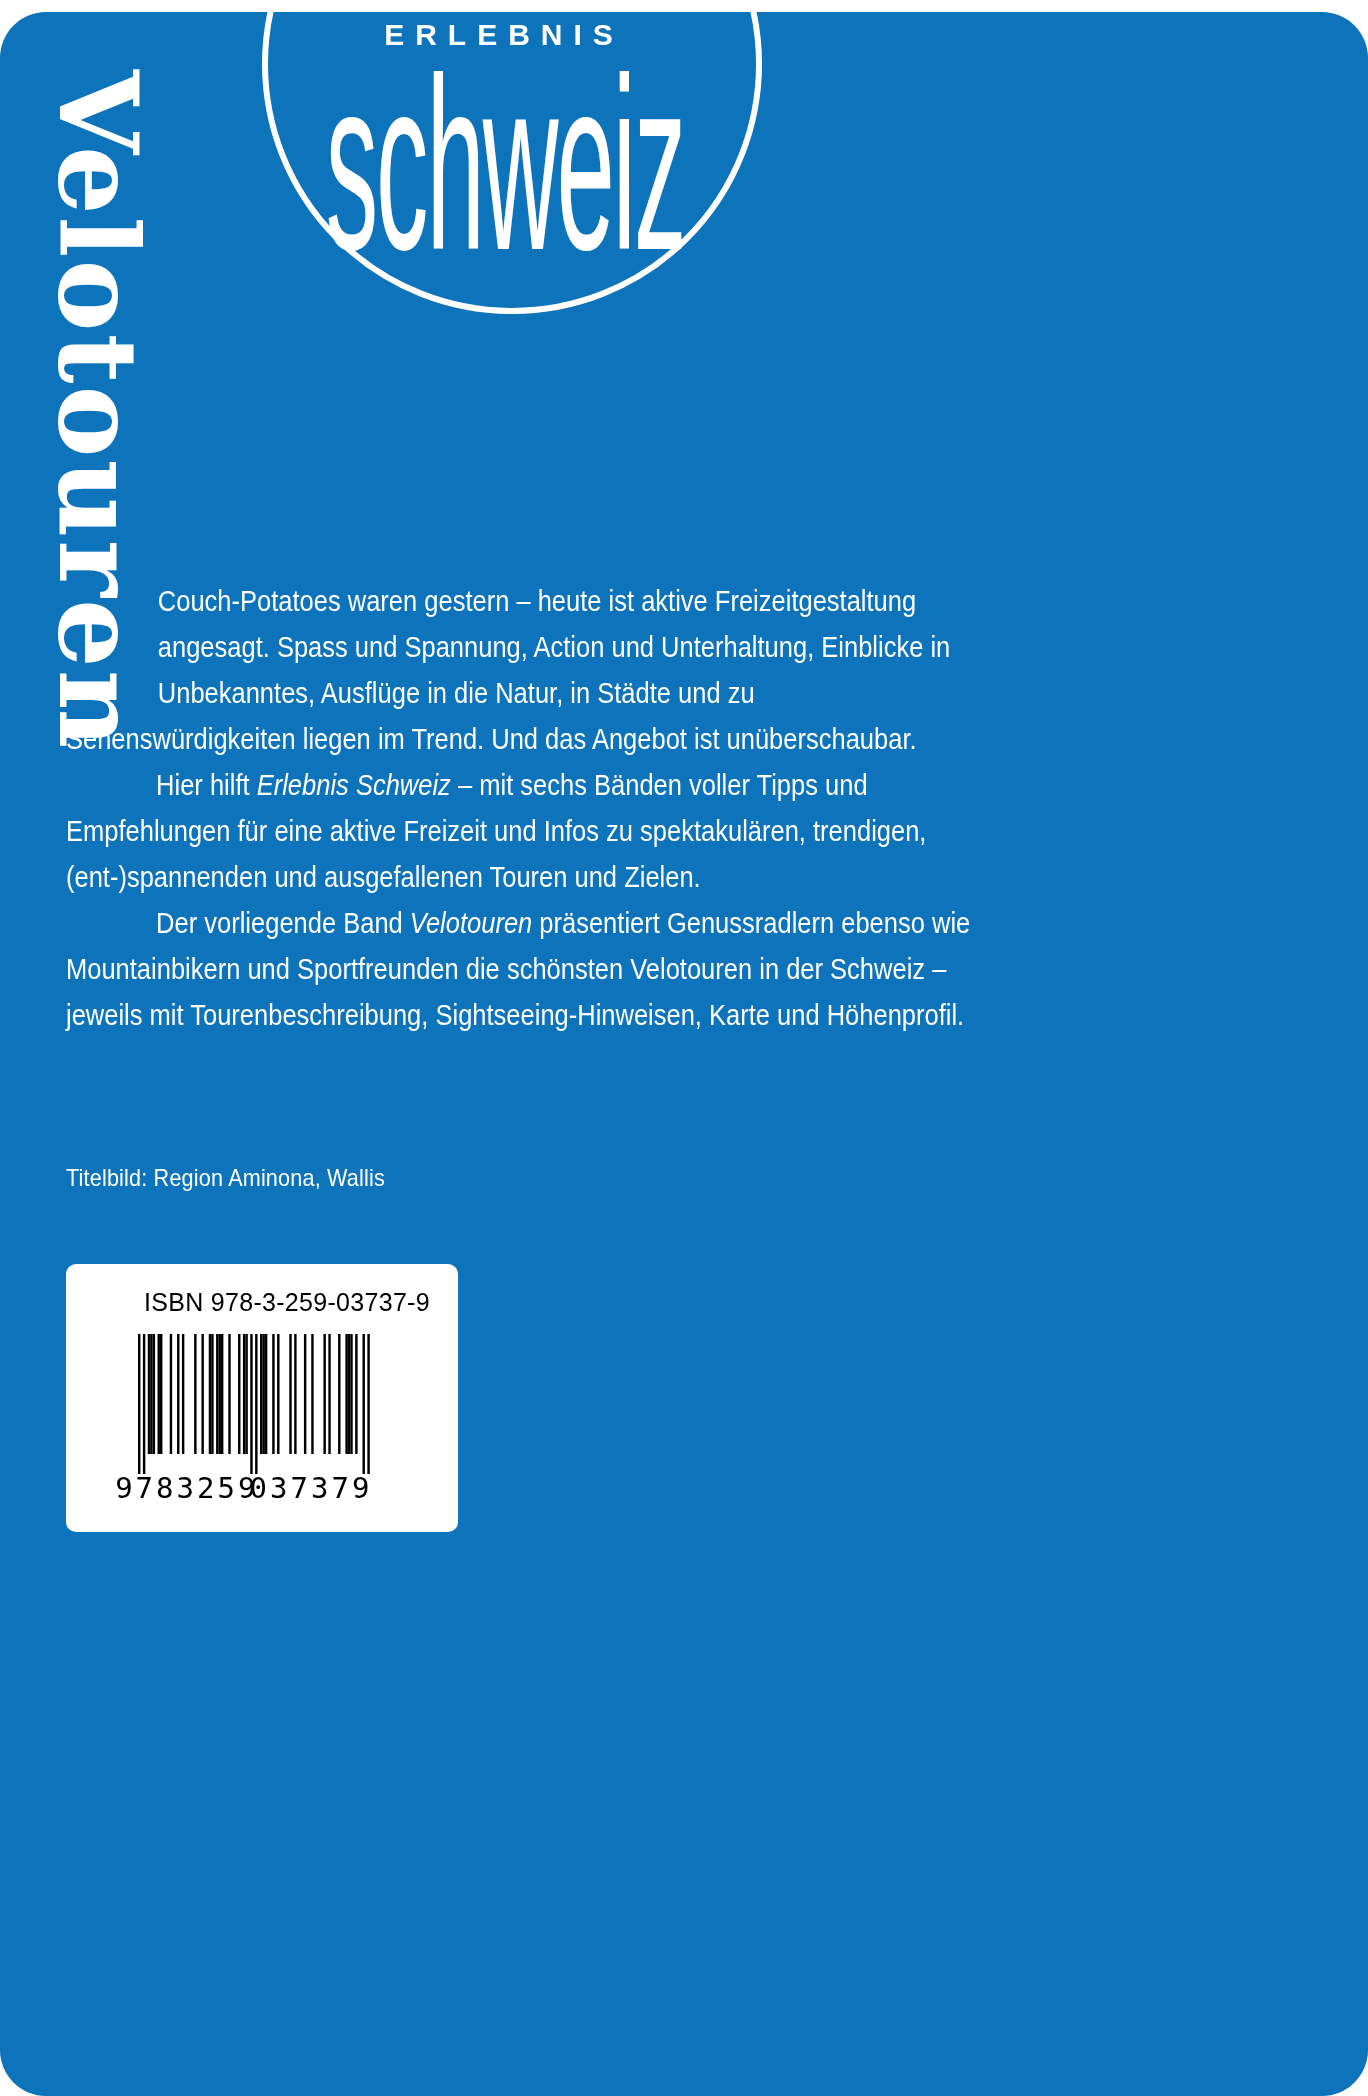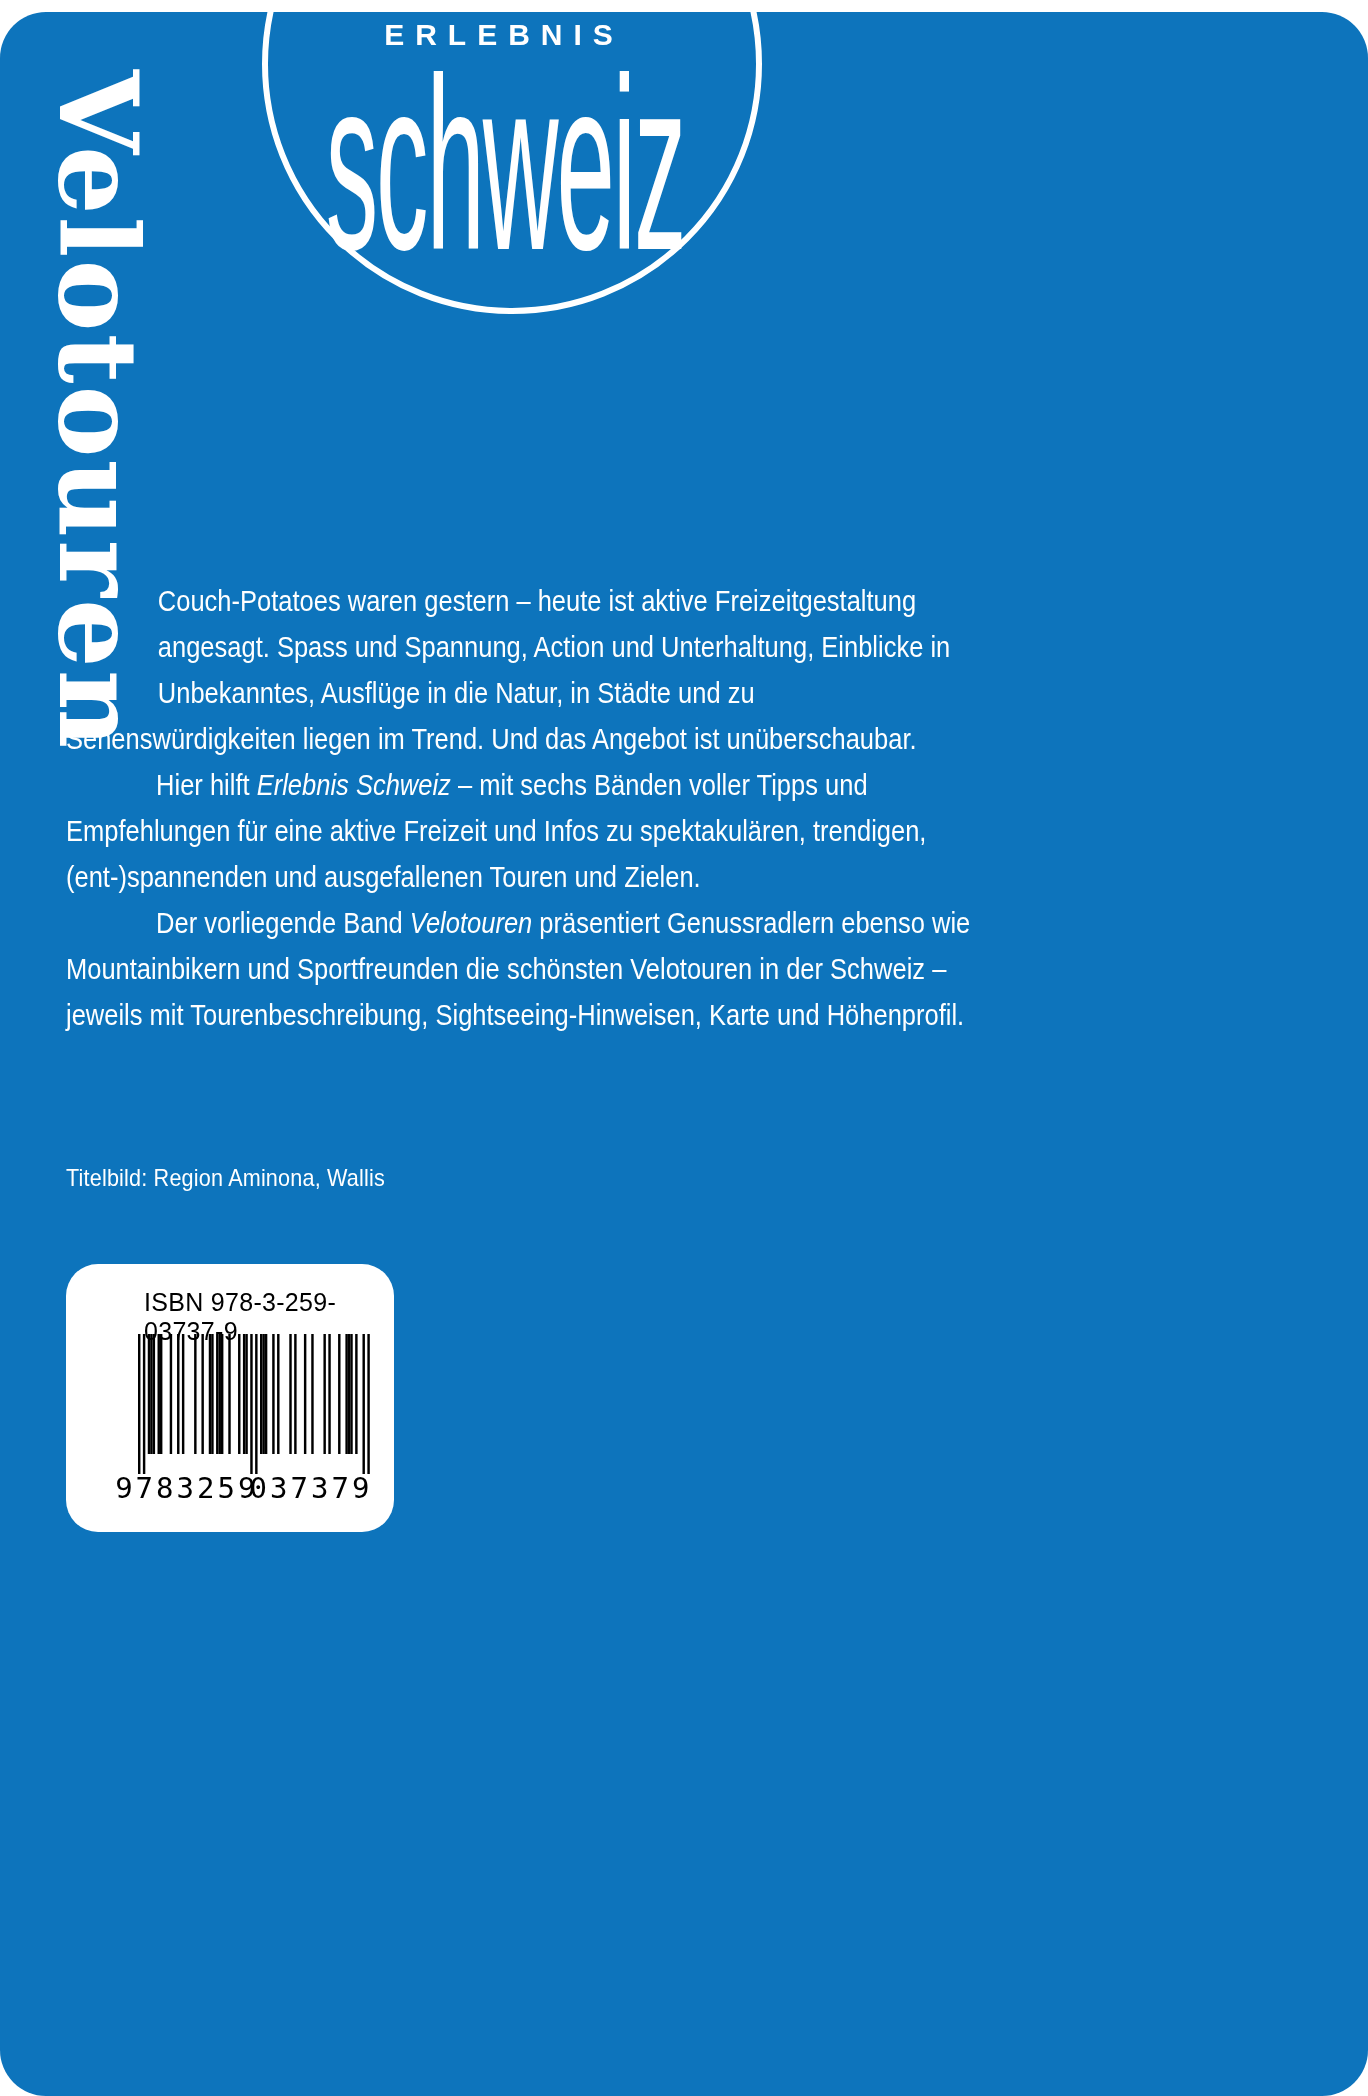--- a/index.html
+++ b/index.html
@@ -39,22 +39,22 @@
   .blurb p{margin:0;}
   .blurb p.indent{text-indent:106px;}
   .spine-spacer{float:left;width:108px;height:94px;}
   
   .credit-line{
     position:absolute;left:66px;top:1152px;color:#ffffff;font-size:24px;
     transform:scaleX(0.9);transform-origin:left top;letter-spacing:0.2px;
   }
   
   .barcode-panel{
-    position:absolute;left:66px;top:1252px;width:328px;height:268px;
-    background:#ffffff;border-radius:32px;
+    position:absolute;left:66px;top:1252px;width:392px;height:268px;
+    background:#ffffff;border-radius:10px;
   }
   .isbn-label{
     position:absolute;left:78px;top:24px;color:#000000;font-size:25px;
     letter-spacing:0.3px;
   }
   .barcode-svg{position:absolute;left:34px;top:64px;}
   .barcode-svg text{
     font-family:"DejaVu Sans Mono",monospace;fill:#000000;font-size:29px;
   }
 </style>

